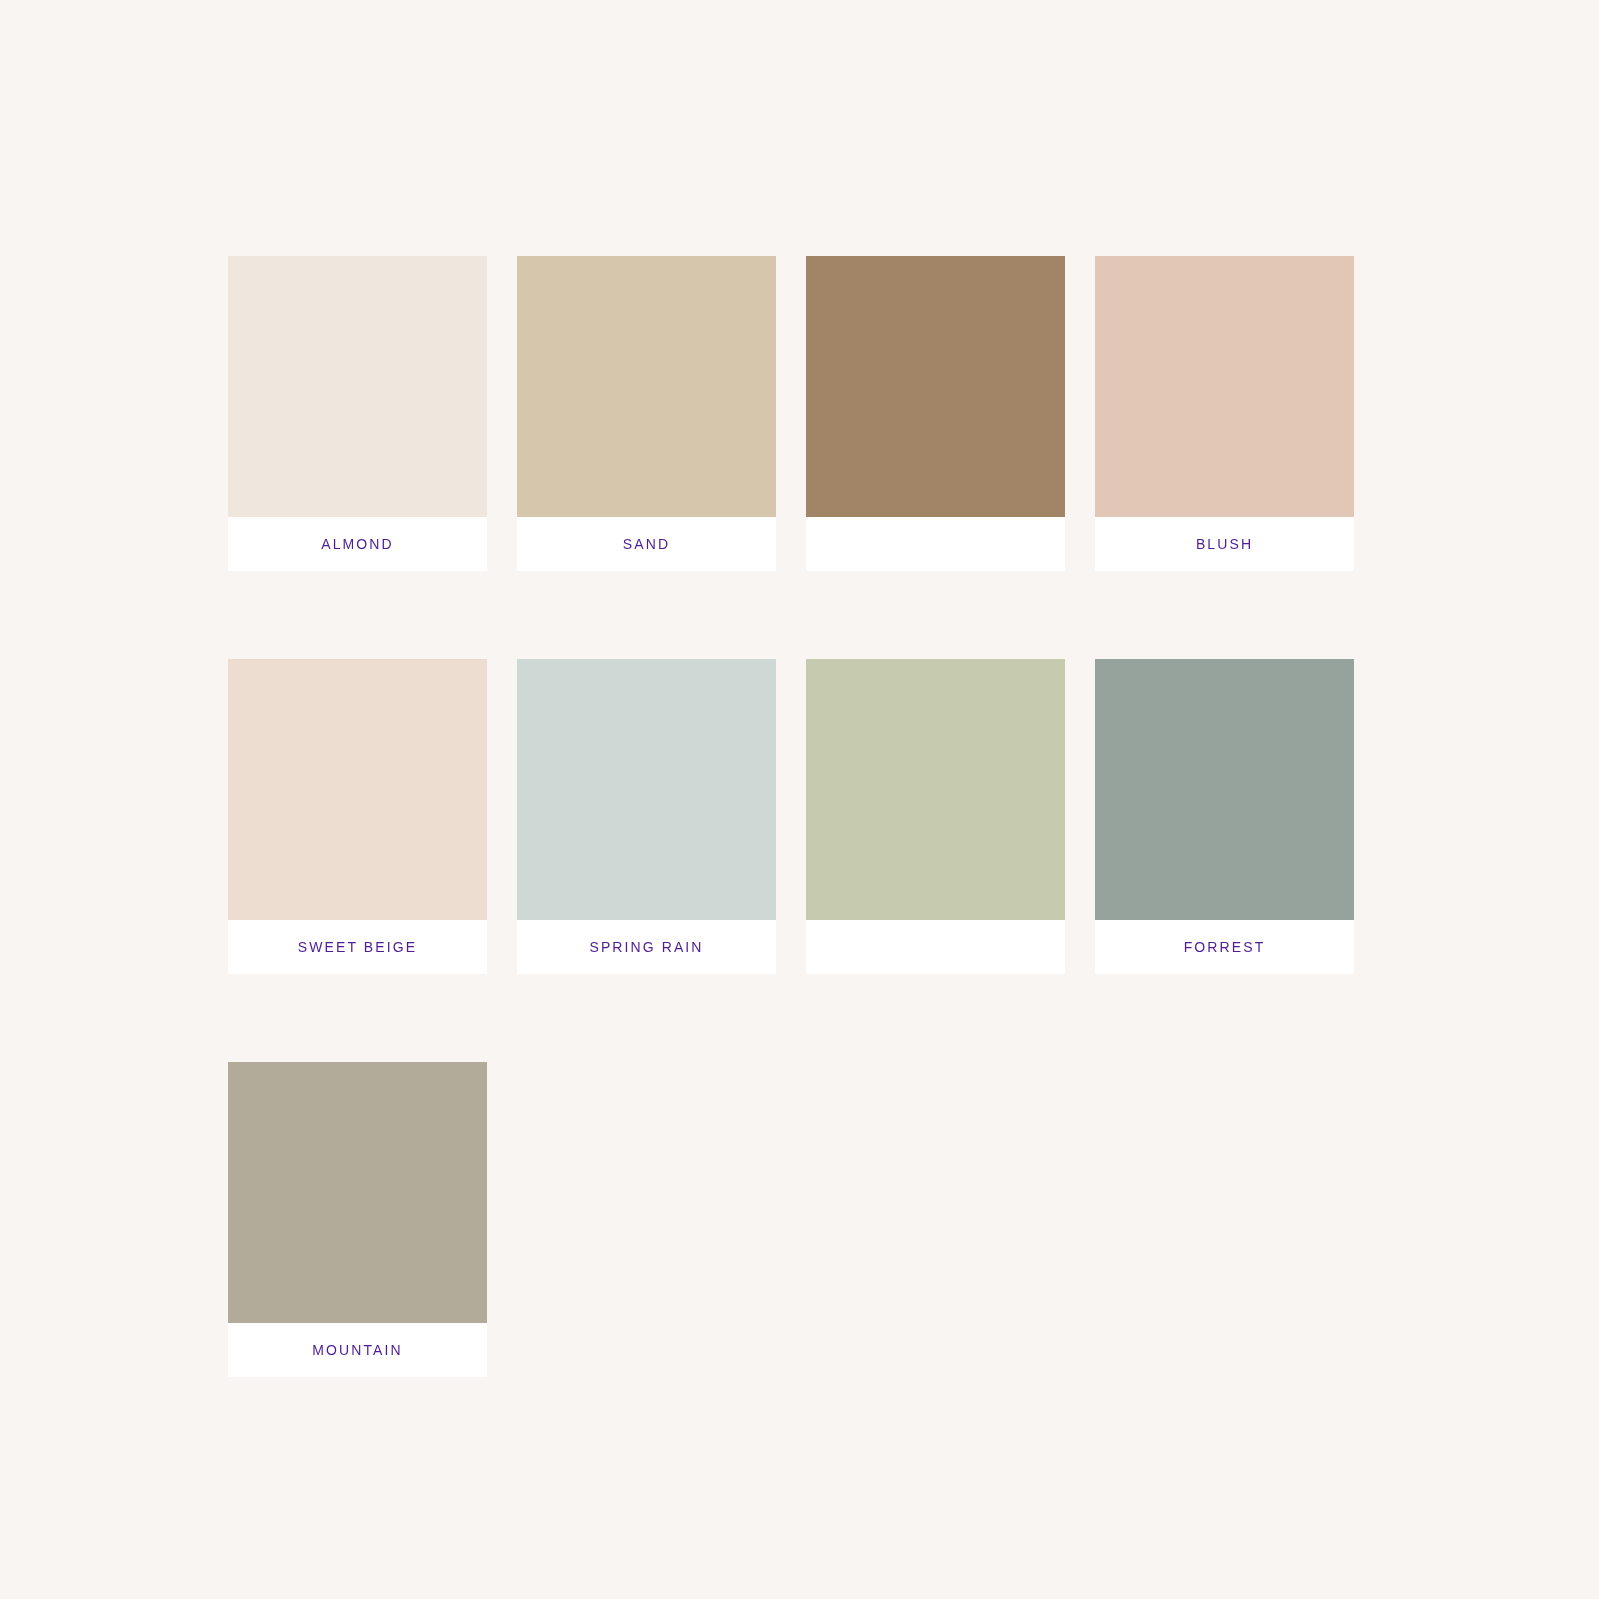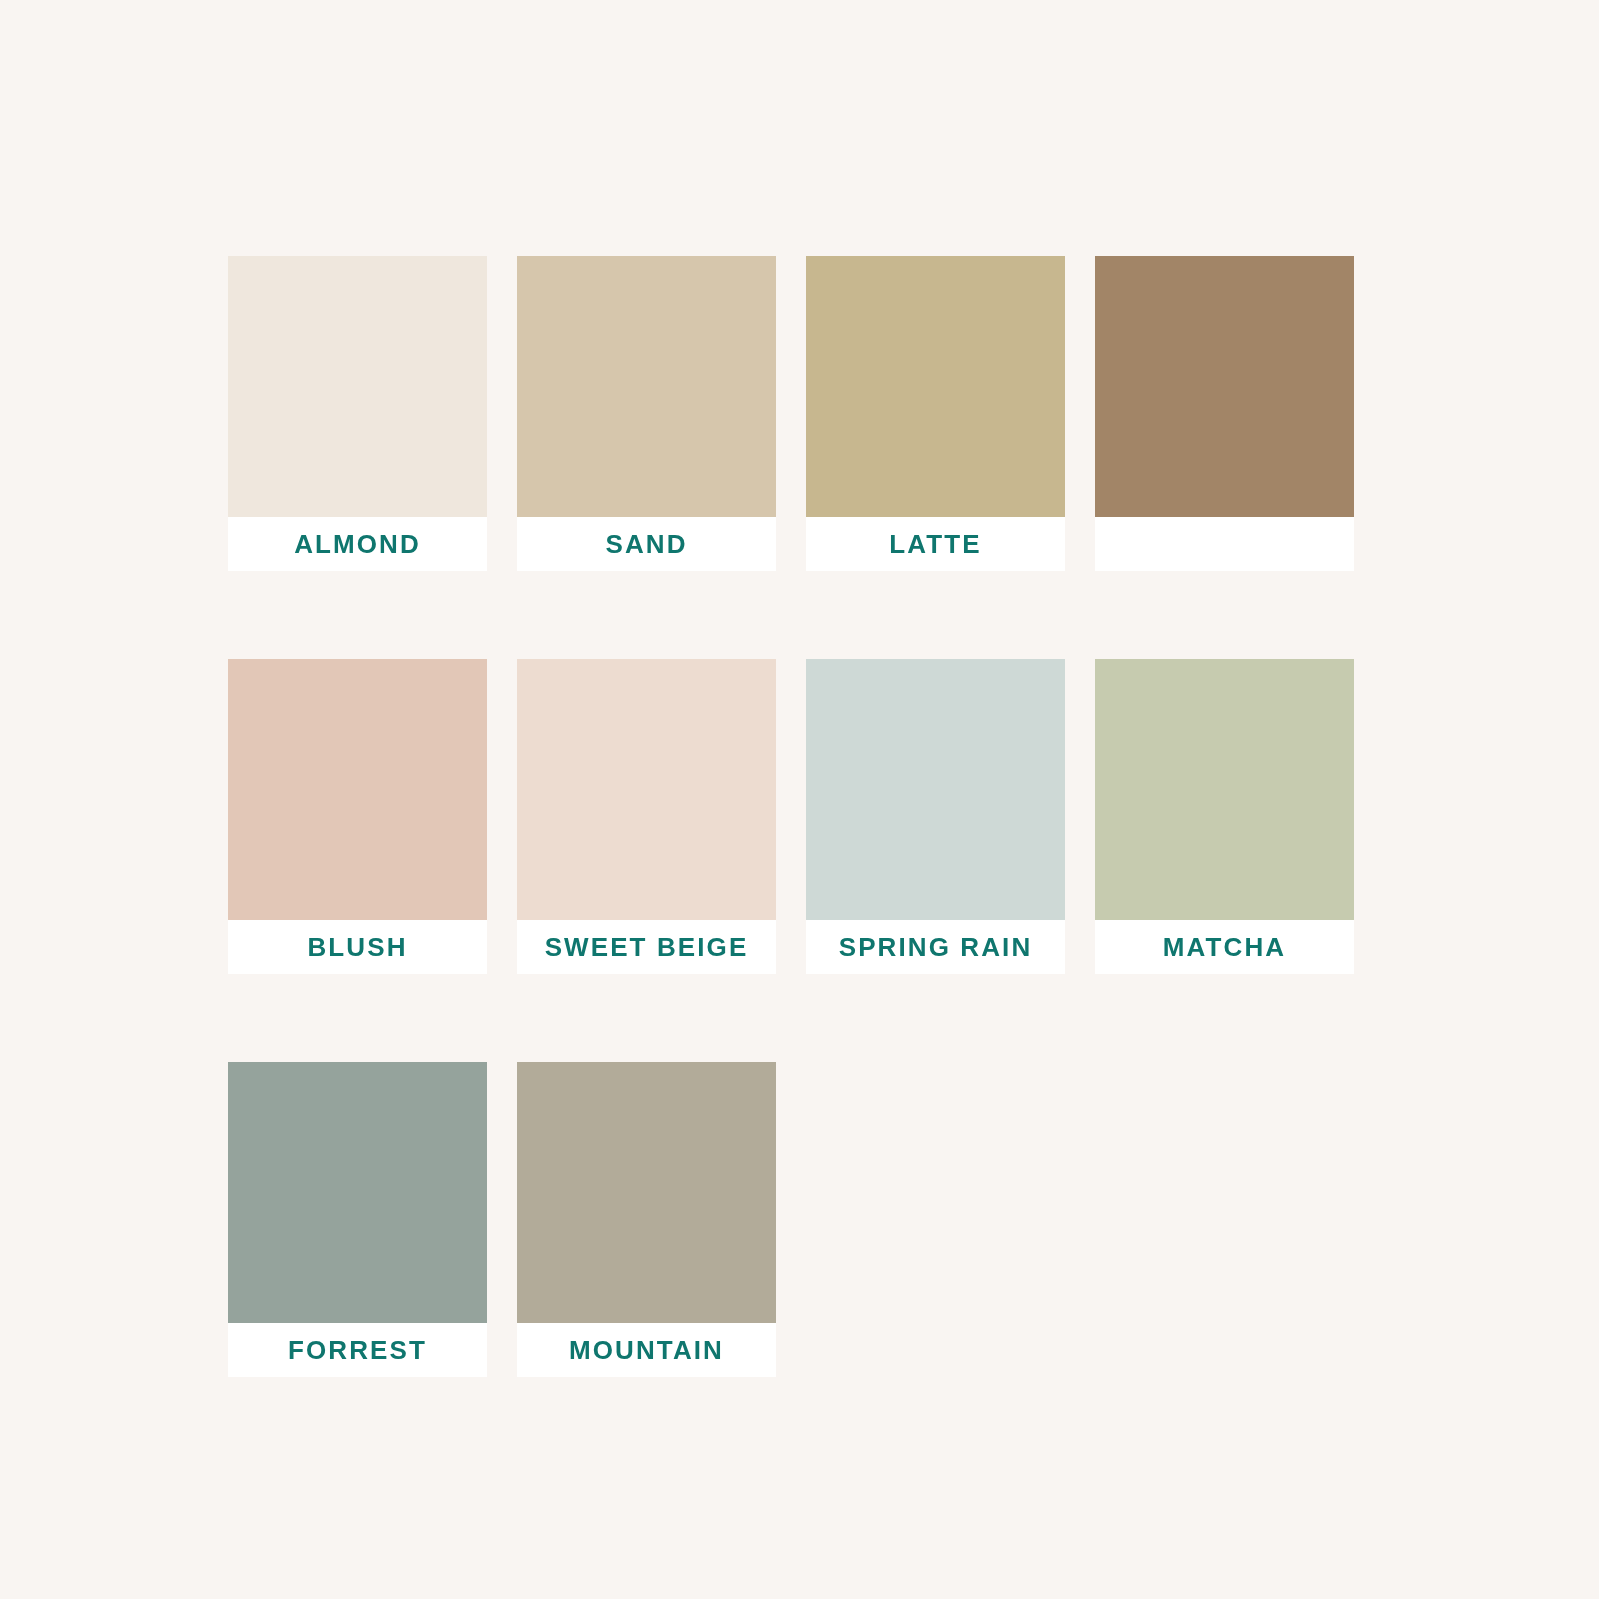--- a/index.html
+++ b/index.html
@@ -50,50 +50,44 @@
     width: 100%;
     height: 54px;
     flex: 0 0 54px;
     background: #ffffff;
     display: flex;
     align-items: center;
     justify-content: center;
   }
   .swatch-label {
     font-family: "Liberation Sans", sans-serif;
-    font-size: 26px;
-    font-weight: 700;
+    font-size: 14px;
+    font-weight: 400;
     letter-spacing: 2.1px;
-    color: #0f766e;
+    color: #4c1d95;
     text-transform: uppercase;
     white-space: nowrap;
     line-height: 1;
   }
 </style>
 </head>
 <body>
 
 <div id="palette-board">
   <div id="swatch-grid">
       <div class="swatch-card">
         <div class="swatch-color" style="background-color: rgb(239, 231, 221);"></div>
         <div class="swatch-label-strip">
           <span class="swatch-label">ALMOND</span>
         </div>
       </div>
       <div class="swatch-card">
         <div class="swatch-color" style="background-color: rgb(214, 198, 172);"></div>
         <div class="swatch-label-strip">
           <span class="swatch-label">SAND</span>
-        </div>
-      </div>
-      <div class="swatch-card">
-        <div class="swatch-color" style="background-color: rgb(199, 183, 143);"></div>
-        <div class="swatch-label-strip">
-          <span class="swatch-label">LATTE</span>
         </div>
       </div>
       <div class="swatch-card">
         <div class="swatch-color" style="background-color: rgb(162, 133, 103);"></div>
       </div>
       <div class="swatch-card">
         <div class="swatch-color" style="background-color: rgb(226, 199, 183);"></div>
         <div class="swatch-label-strip">
           <span class="swatch-label">BLUSH</span>
         </div>
@@ -105,23 +99,20 @@
         </div>
       </div>
       <div class="swatch-card">
         <div class="swatch-color" style="background-color: rgb(206, 217, 214);"></div>
         <div class="swatch-label-strip">
           <span class="swatch-label">SPRING RAIN</span>
         </div>
       </div>
       <div class="swatch-card">
         <div class="swatch-color" style="background-color: rgb(198, 203, 175);"></div>
-        <div class="swatch-label-strip">
-          <span class="swatch-label">MATCHA</span>
-        </div>
       </div>
       <div class="swatch-card">
         <div class="swatch-color" style="background-color: rgb(149, 163, 156);"></div>
         <div class="swatch-label-strip">
           <span class="swatch-label">FORREST</span>
         </div>
       </div>
       <div class="swatch-card">
         <div class="swatch-color" style="background-color: rgb(178, 171, 153);"></div>
         <div class="swatch-label-strip">

